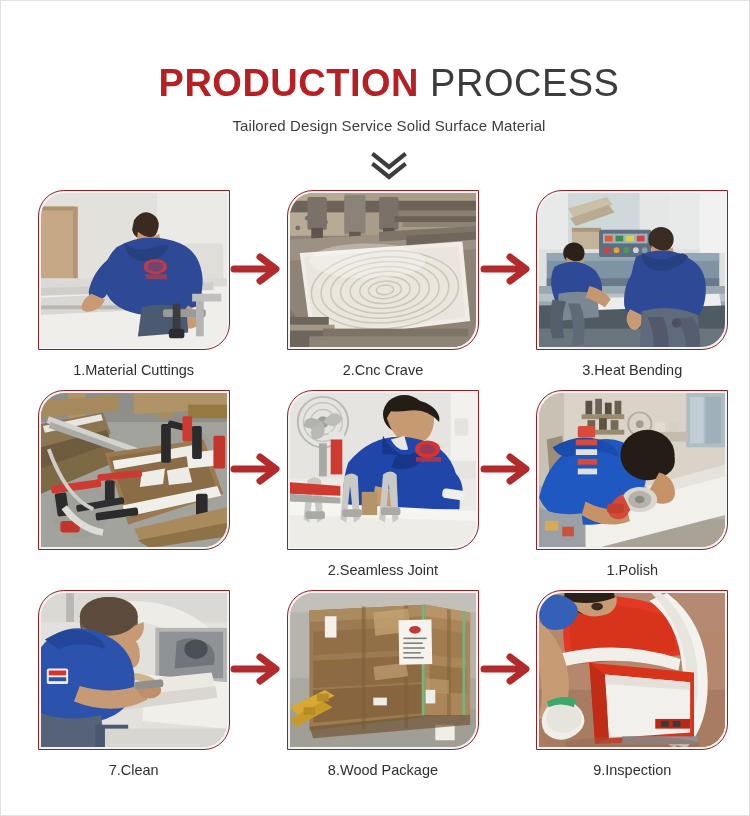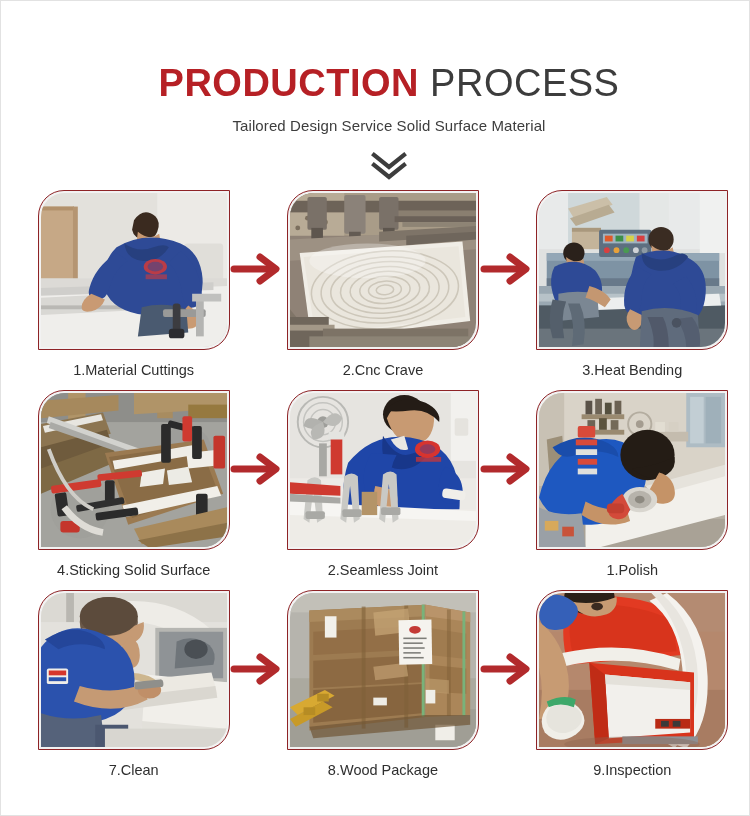--- a/index.html
+++ b/index.html
@@ -372,21 +372,20 @@
               </g>
 
               <path d="M24 118 q16 22 40 26" stroke="#dedcd6" stroke-width="7" fill="none"></path>
               <path d="M8 58 q18 50 46 62" stroke="#cfcdc7" stroke-width="4" fill="none"></path>
 
               <polygon points="96,140 192,118 192,134 104,156" fill="#a98a5c"></polygon>
               <polygon points="100,152 192,134 192,148 112,160" fill="#8d7248"></polygon>
             </svg>
           </div>
         </div>
-        <div class="caption">4.Sticking Solid Surface</div>
         <svg class="arrow" viewBox="0 0 56 34">
           <line x1="4" y1="17" x2="40" y2="17" stroke="#b22a2c" stroke-width="7" stroke-linecap="round"></line>
           <polyline points="30,5 46,17 30,29" fill="none" stroke="#b22a2c" stroke-width="7" stroke-linecap="round" stroke-linejoin="round"></polyline>
         </svg>
       </div>
 
       <div class="cell">
         <div class="frame">
           <div class="photo">
             <svg class="sc" viewBox="0 0 192 160" preserveAspectRatio="none">

